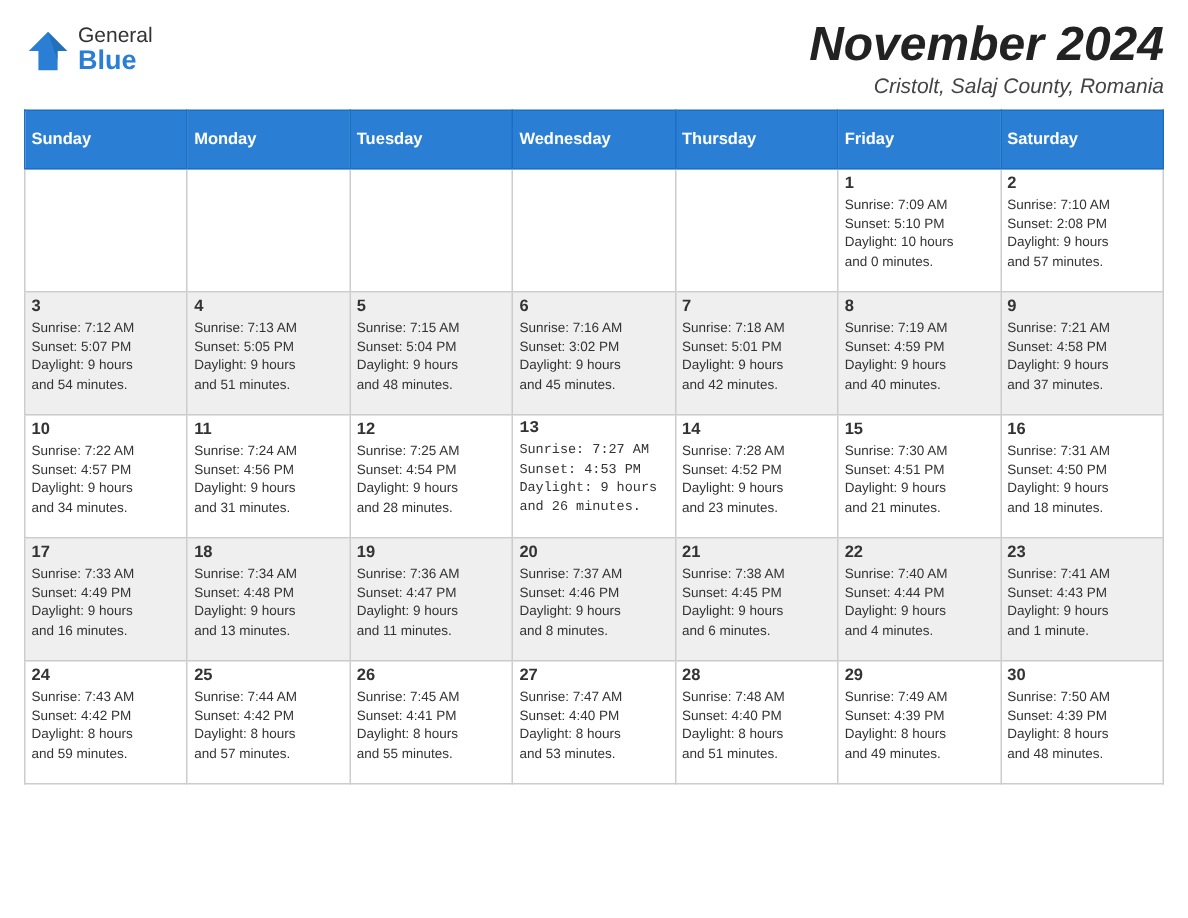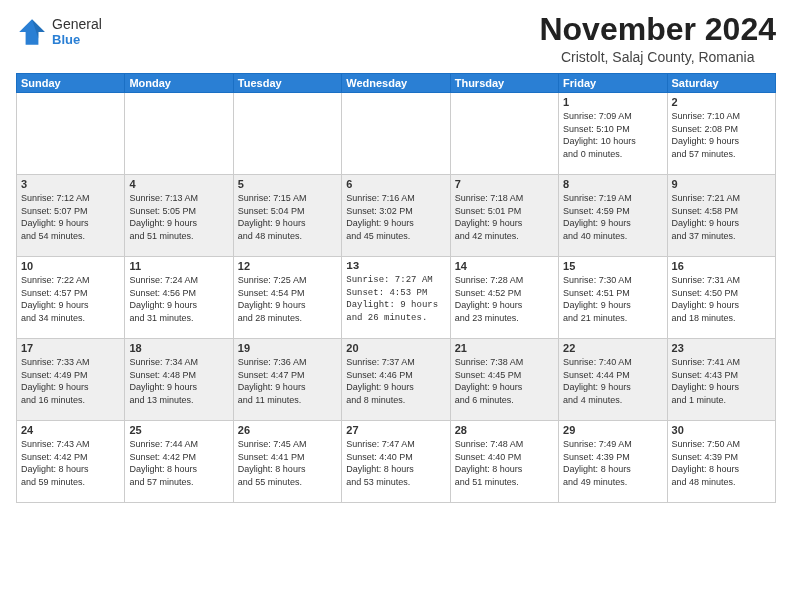--- a/index.html
+++ b/index.html
@@ -30,31 +30,32 @@
       display: flex;
       flex-direction: column;
       line-height: 1.1;
     }
     .logo-general {
       font-size: 14px;
       font-weight: normal;
       color: #333;
     }
     .logo-blue {
-      font-size: 13px;
+      font-size: 18px;
       font-weight: bold;
       color: #2a7fd4;
     }
     .logo-icon {
       width: 32px;
       height: 32px;
       margin-right: 4px;
     }
     .title-section {
-      text-align: center;
+      text-align: right;
+      font-style: italic;
     }
     .month-title {
       font-size: 32px;
       font-weight: bold;
       color: #222;
       line-height: 1.1;
     }
     .location {
       font-size: 14px;
       color: #444;
@@ -63,21 +64,21 @@
     .calendar {
       width: 100%;
       border-collapse: collapse;
       table-layout: fixed;
     }
     .calendar th {
       background: #2a7fd4;
       color: #fff;
       font-size: 11px;
       font-weight: bold;
-      padding: 3px 4px;
+      padding: 13px 4px;
       text-align: left;
       border: 1px solid #1a6fc4;
     }
     .calendar td {
       border: 1px solid #ccc;
       vertical-align: top;
       padding: 3px 4px;
       font-size: 9.5px;
       color: #333;
       background: #fff;

